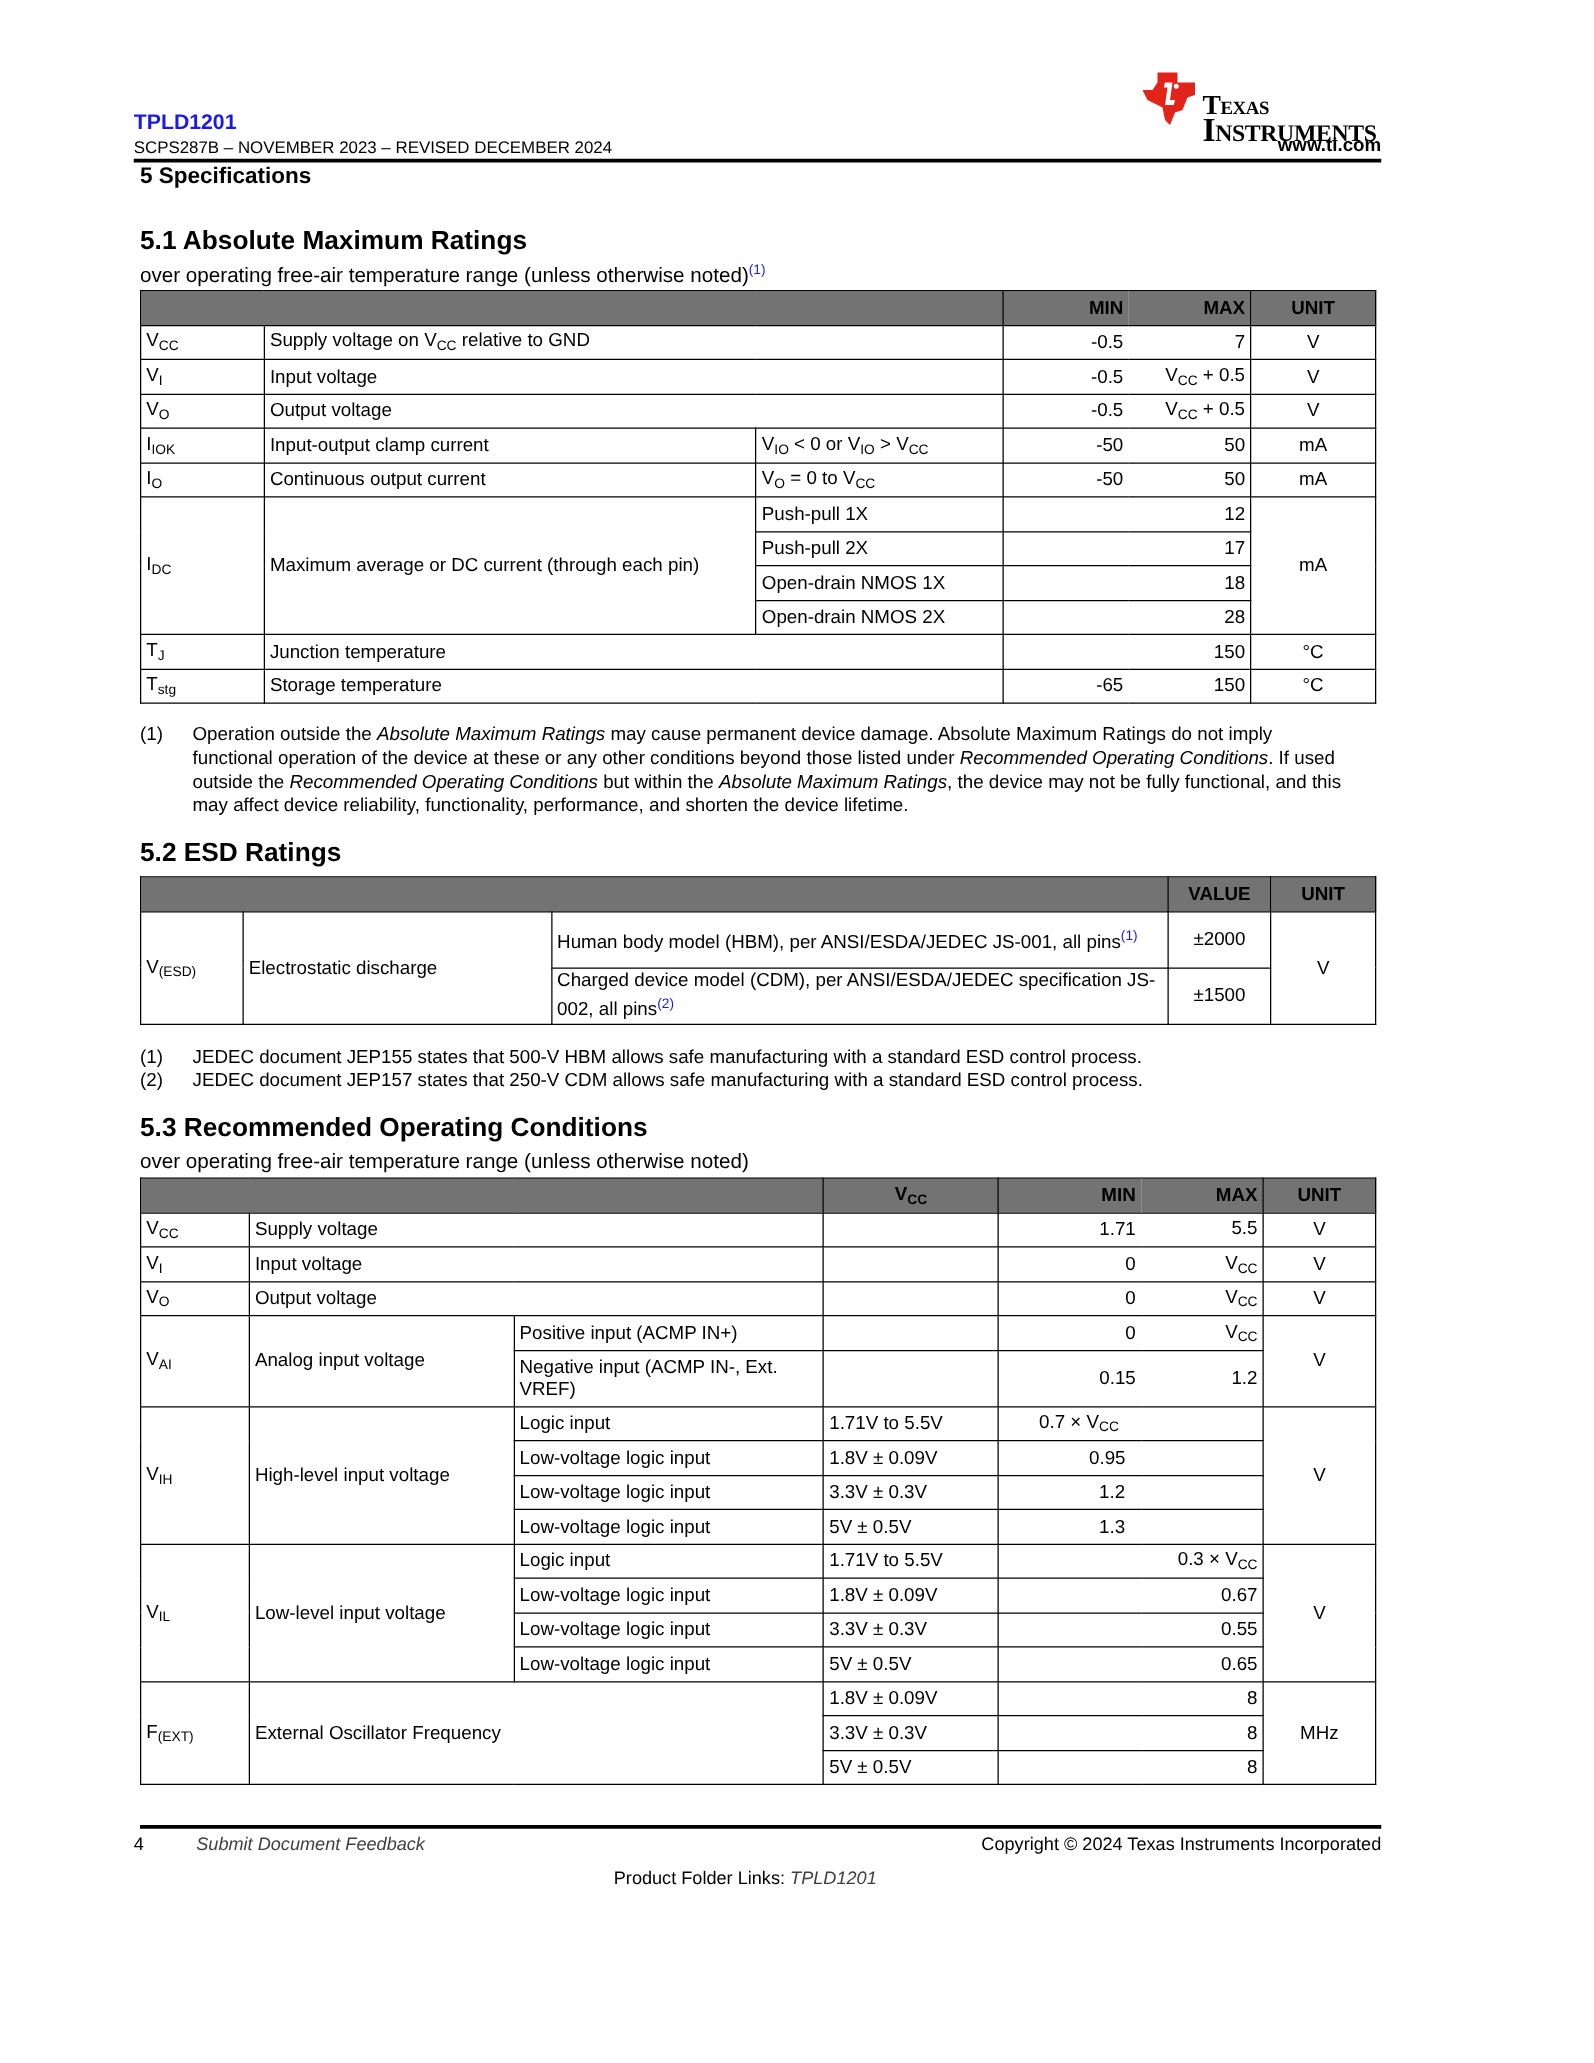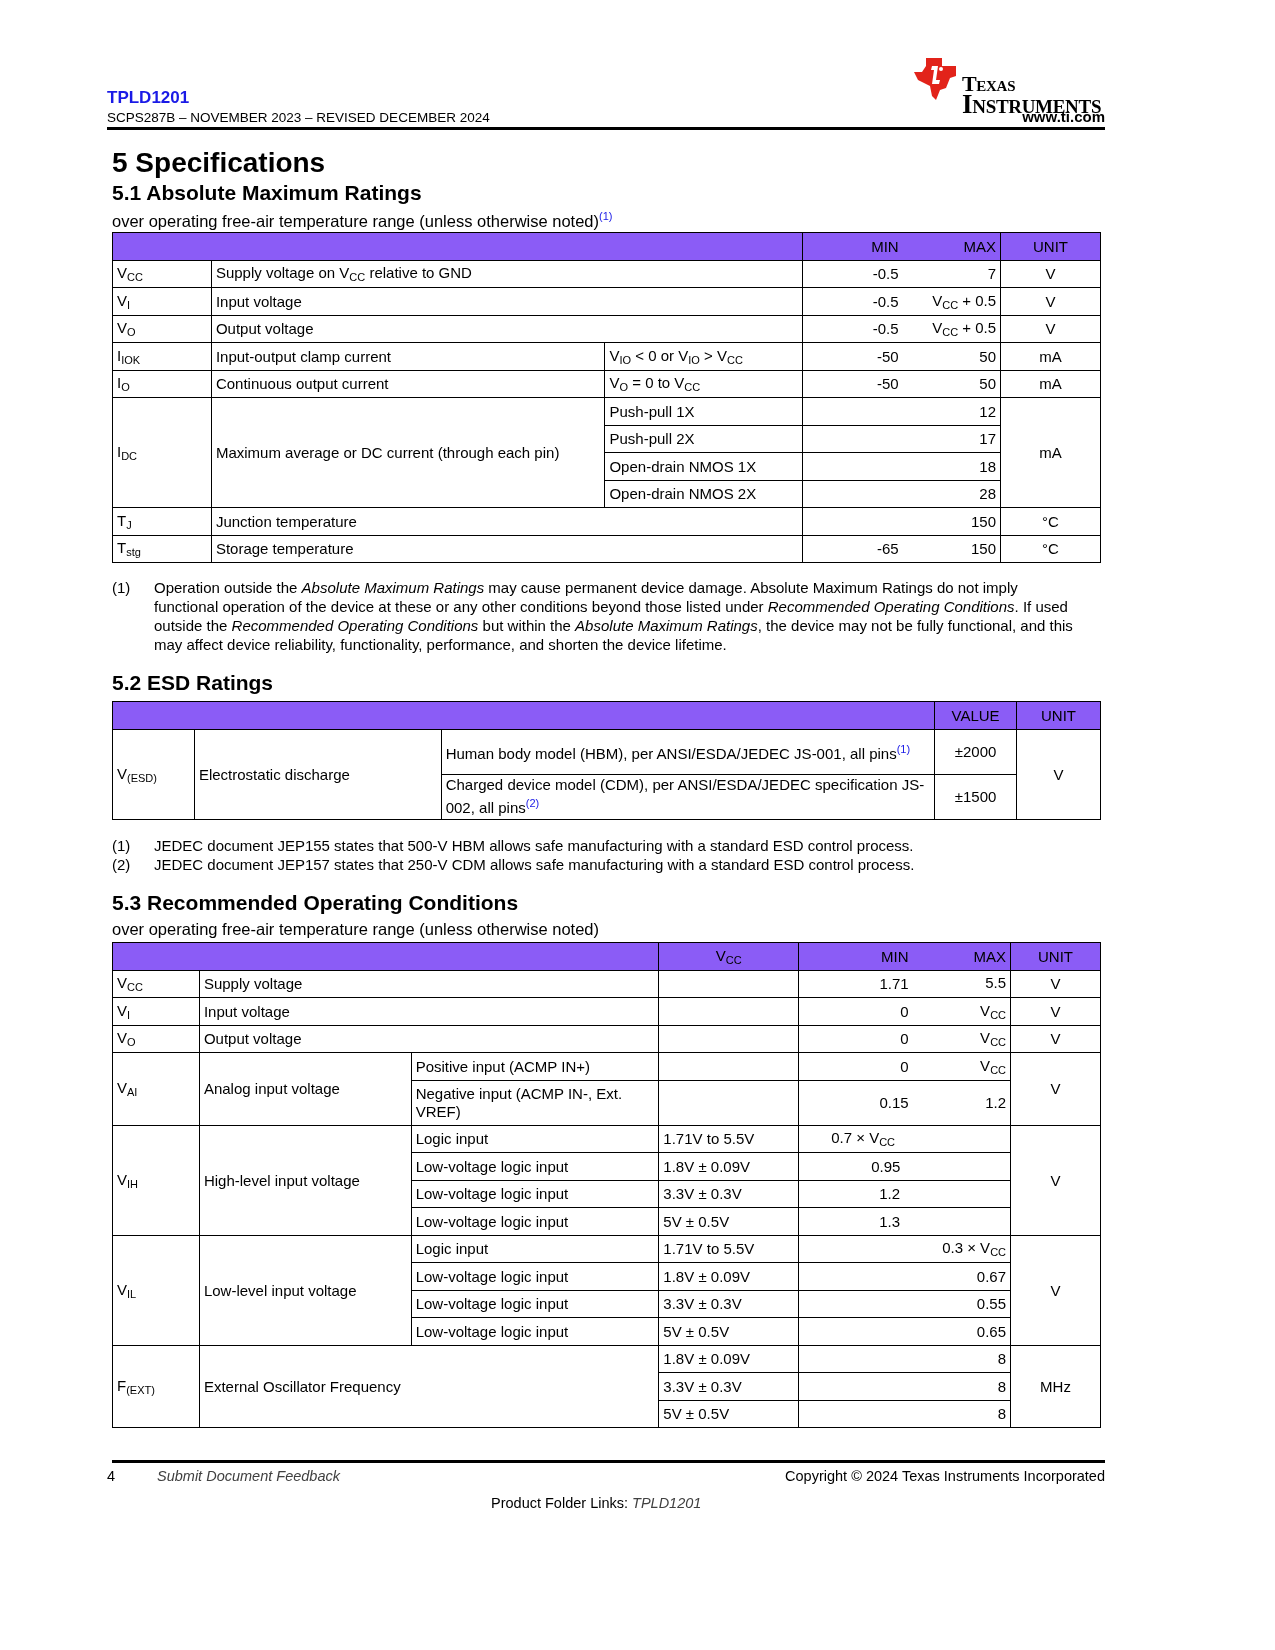--- a/index.html
+++ b/index.html
@@ -5,27 +5,27 @@
   html,body{margin:0;padding:0;background:#fff;}
   body{width:1275px;height:1650px;position:relative;font-family:"Liberation Sans",sans-serif;color:#000;}
   .abs{position:absolute;}
   .doc-title{left:107px;top:88px;font-size:17px;font-weight:bold;color:#1a1ae6;}
   .doc-rev{left:107px;top:110px;font-size:13.5px;}
   .url{right:170px;top:108px;font-size:15px;font-weight:bold;}
   .logo{left:912px;top:56px;width:195px;height:48px;}
   .logo-text{position:absolute;left:50px;top:18px;font-family:"Liberation Serif",serif;font-weight:bold;font-size:20px;line-height:20px;letter-spacing:-0.3px;}
   .hr-top{left:107px;top:127px;width:998px;height:3px;background:#000;}
   h1,h2{margin:0;font-weight:bold;position:absolute;left:112px;}
-  .h1{top:147px;font-size:28px;}
+  .h1{top:130px;font-size:18px;}
   .h2{font-size:21px;}
   .sub{position:absolute;left:112px;font-size:16.5px;}
   sup.fn{color:#1a1ae6;font-size:11px;}
   table{position:absolute;border-collapse:collapse;font-size:15px;}
   td,th{border:1px solid #000;padding:0 4px;height:26.5px;vertical-align:middle;}
-  th{background:#8b5cf6;font-weight:normal;}
+  th{background:#737373;font-weight:bold;}
   .r{text-align:right;}
   .c{text-align:center;margin-left:35px;}
   .nb-r{border-right:none;}
   .nb-l{border-left:none;}
   sub{font-size:11px;vertical-align:-3px;}
   .notes{position:absolute;left:112px;font-size:15px;line-height:19px;}
   .note{display:flex;}
   .note .num{width:42px;flex:none;}
   .note .txt{width:920px;}
   .hr-bot{left:112px;top:1460px;width:993px;height:3px;background:#000;}

